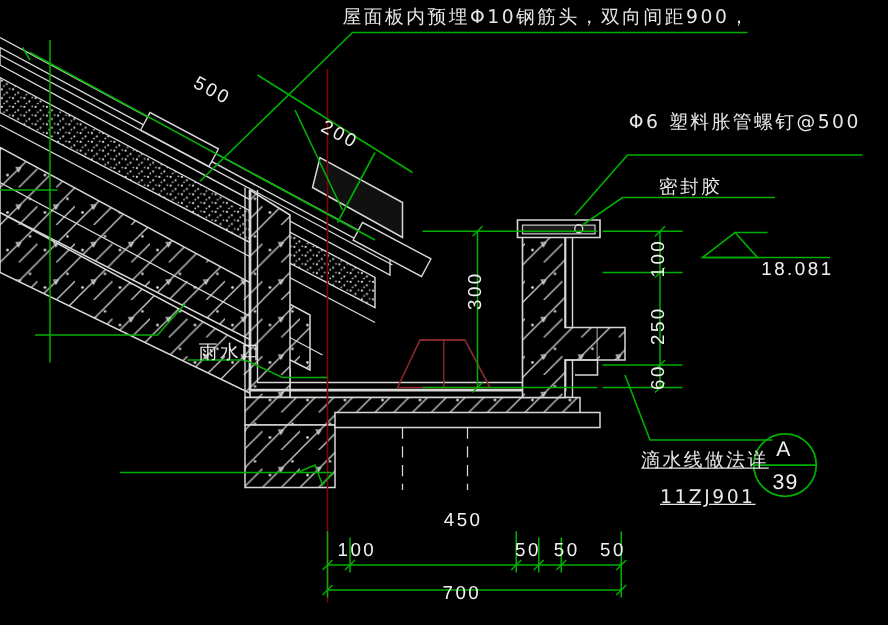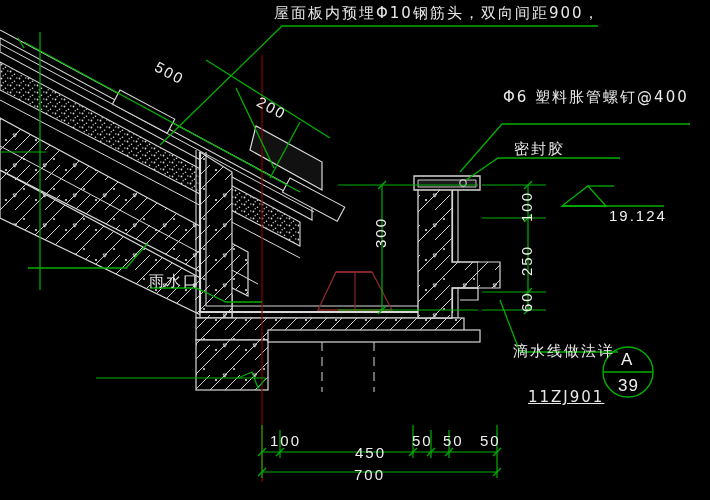--- a/index.html
+++ b/index.html
@@ -219,47 +219,47 @@
     </g>
 
     <g>
       <circle cx="628" cy="372" r="25" fill="none" stroke="#00b000" stroke-width="1.4"></circle>
       <line x1="603" y1="372" x2="653" y2="372" stroke="#00b000" stroke-width="1.4"></line>
     </g>
   </svg>
 
   <div class="txt cn note" style="left:274px; top:4px;">屋面板内预埋Φ10钢筋头，双向间距900，</div>
 
-  <div class="txt cn note" style="left:503px; top:88px;">Φ6 塑料胀管螺钉@400</div>
-
-  <div class="txt cn note" style="left:514px; top:140px;text-align:center;">密封胶</div>
-
-
-  <div class="txt cn note" style="left:149px; top:272px;">雨水口</div>
-
-  <div class="txt cn note" style="left:513px; top:342px;">滴水线做法详</div>
+  <div class="txt cn note" style="left:503px; top:88px;">Φ6 塑料胀管螺钉@500</div>
+
+  <div class="txt cn note" style="left:527px; top:140px;text-align:center;">密封胶</div>
+
+
+  <div class="txt cn note" style="left:159px; top:272px;">雨水口</div>
+
+  <div class="txt cn note" style="left:513px; top:359px;text-decoration:underline;">滴水线做法详</div>
 
   <div class="txt cn note" style="left:528px; top:388px;text-decoration:underline;">11ZJ901</div>
 
-  <div class="txt dim" style="left:609px; top:207px;">19.124</div>
+  <div class="txt dim" style="left:609px; top:207px;">18.081</div>
 
   <div class="txt bubble-txt" style="left:621px; top:350px;">A</div>
   <div class="txt bubble-txt" style="left:618px; top:376px;">39</div>
 
   <div class="txt dim" style="left:160px; top:58px; transform:rotate(28deg); transform-origin:left top;">500</div>
   <div class="txt dim" style="left:262px; top:93px; transform:rotate(28deg); transform-origin:left top;">200</div>
 
   <div class="txt dimv" style="left:372px; top:248px;">300</div>
   <div class="txt dimv" style="left:518px; top:222px;">100</div>
   <div class="txt dimv" style="left:518px; top:276px;">250</div>
   <div class="txt dimv" style="left:518px; top:312px;">60</div>
 
   <div id="bottom-dims">
       <div class="txt dim" style="left: 270px; top: 432px;">100</div>
-      <div class="txt dim" style="left: 355px; top: 444px; text-align: right;">450</div>
+      <div class="txt dim" style="left: 355px; top: 408px; text-align: right;">450</div>
       <div class="txt dim" style="left: 412px; top: 432px;">50</div>
       <div class="txt dim" style="left: 443px; top: 432px;">50</div>
       <div class="txt dim" style="left: 480px; top: 432px;">50</div>
     </div>
 
   <div class="txt dim" style="left:354px; top:466px;">700</div>
 
 </div>
 
 </body></html>

